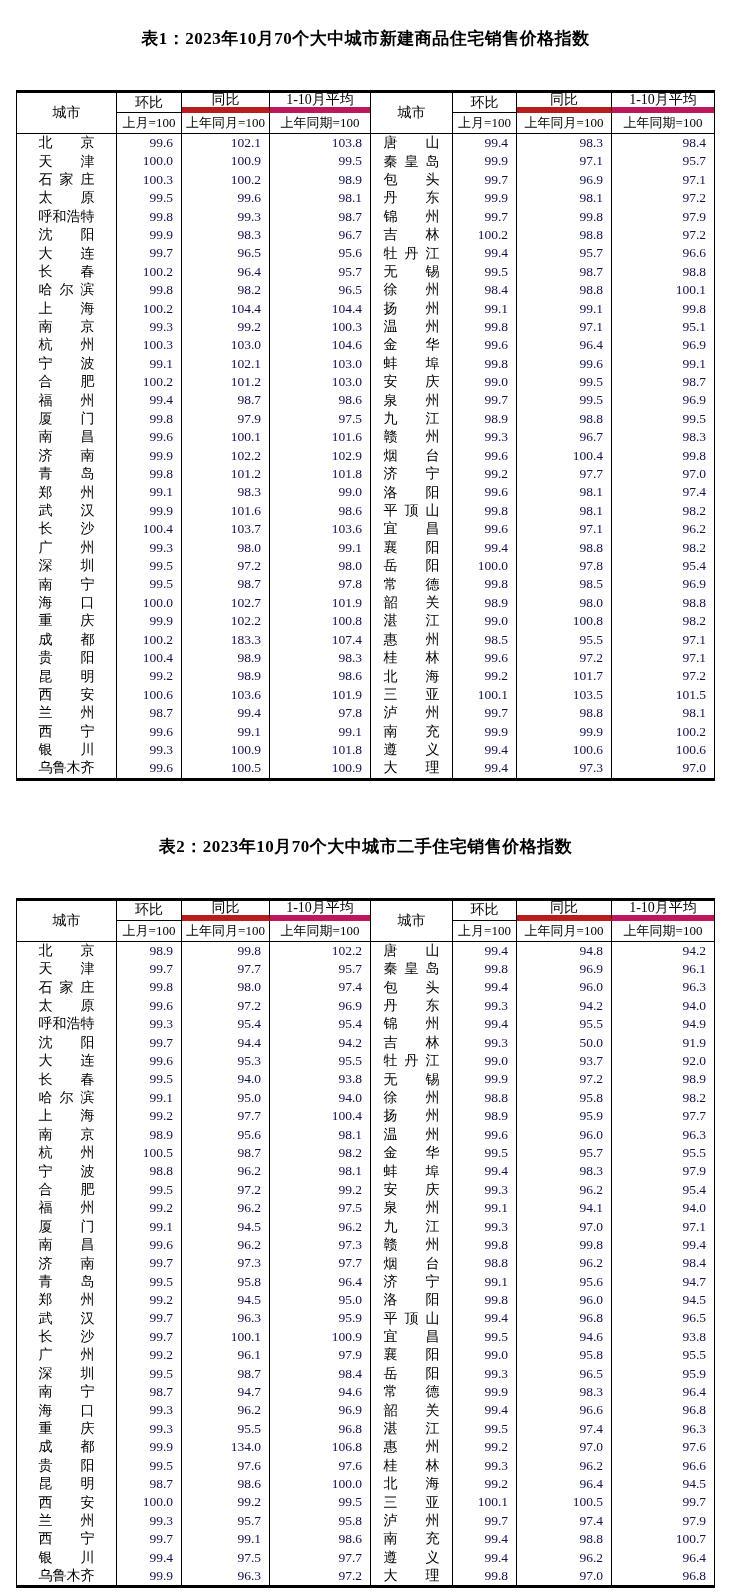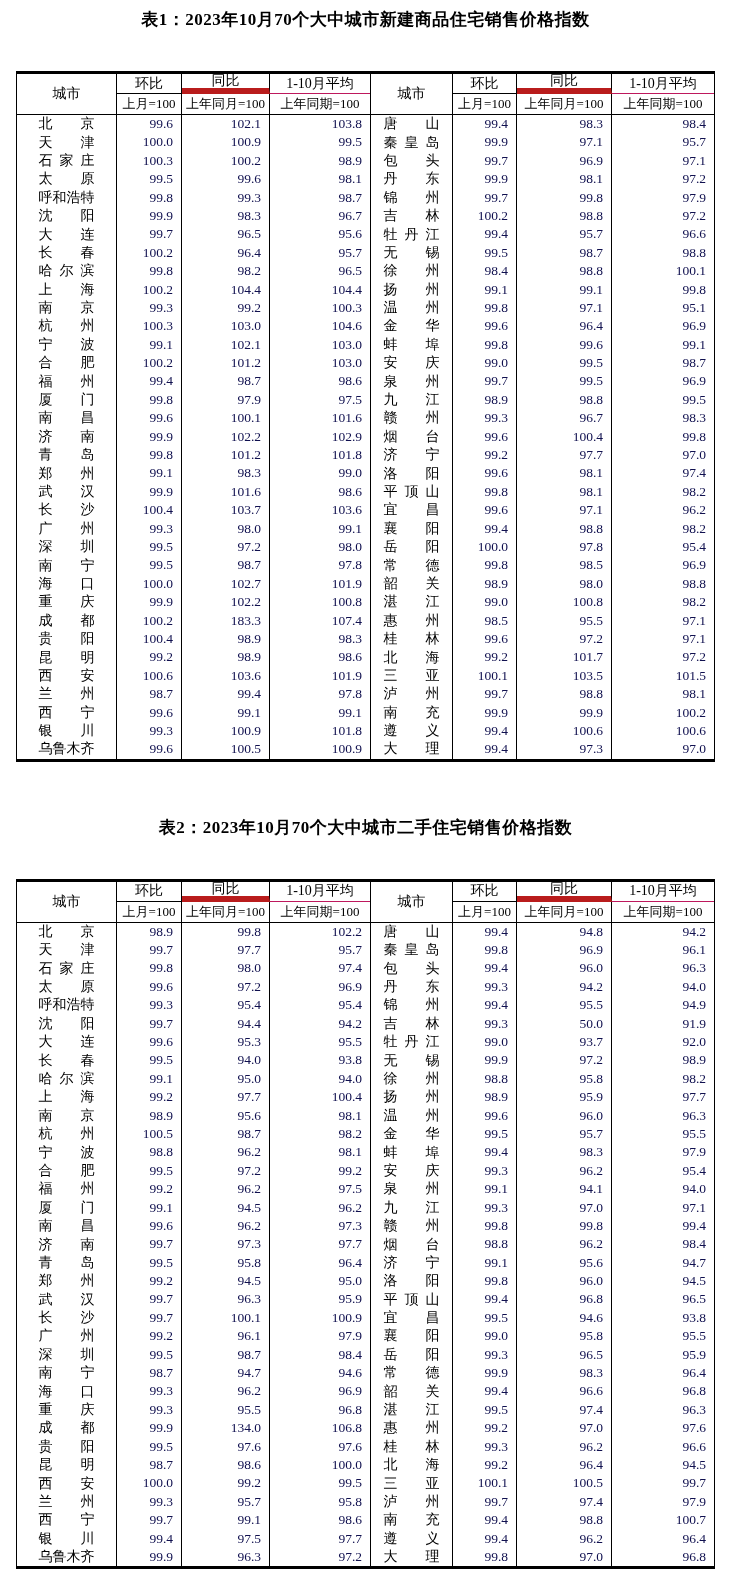--- a/index.html
+++ b/index.html
@@ -5,21 +5,21 @@
   html,body{margin:0;padding:0;background:#ffffff;}
   body{
     width:731px;
     font-family:"Liberation Serif","DejaVu Serif",serif;
     color:#000000;
     -webkit-font-smoothing:antialiased;
   }
   .page{width:731px;}
   .tbl-title{
     margin:0;
-    padding-top:8px;
+    padding-top:27px;
     text-align:center;
     font-size:17px;
     font-weight:bold;
     font-family:"Liberation Serif","DejaVu Serif",serif;
     color:#000000;
     letter-spacing:0.5px;
   }
   .tbl-title.second{padding-top:54px;text-align:center;}
   .tbl{
     margin:40px auto 0 auto;
@@ -47,21 +47,21 @@
   }
   .cell.last{border-right:none;}
   .hc{
     display:flex;align-items:center;justify-content:center;
     font-size:14px;
   }
   .hc.sub{font-size:13px;}
   .hdr .city{grid-area:1/1/3/2;}
   .hdr .t2{grid-area:1/2/2/3;border-bottom:1px solid #000;}
   .hdr .t3{grid-area:1/3/2/4;border-bottom:6px solid #b91c1c;}
-  .hdr .t4{grid-area:1/4/2/5;border-bottom:1px solid #be185d;font-family:Liberation Serif, serif;}
+  .hdr .t4{grid-area:1/4/2/5;border-bottom:6px solid #be185d;font-family:Liberation Serif, serif;}
   .hdr .s2{grid-area:2/2/3/3;}
   .hdr .s3{grid-area:2/3/3/4;}
   .hdr .s4{grid-area:2/4/3/5;}
   .tbody{
     display:grid;
     grid-auto-rows:18.4px;
   }
   .row{display:contents;}
   .c-city{
     display:flex;align-items:center;justify-content:center;

